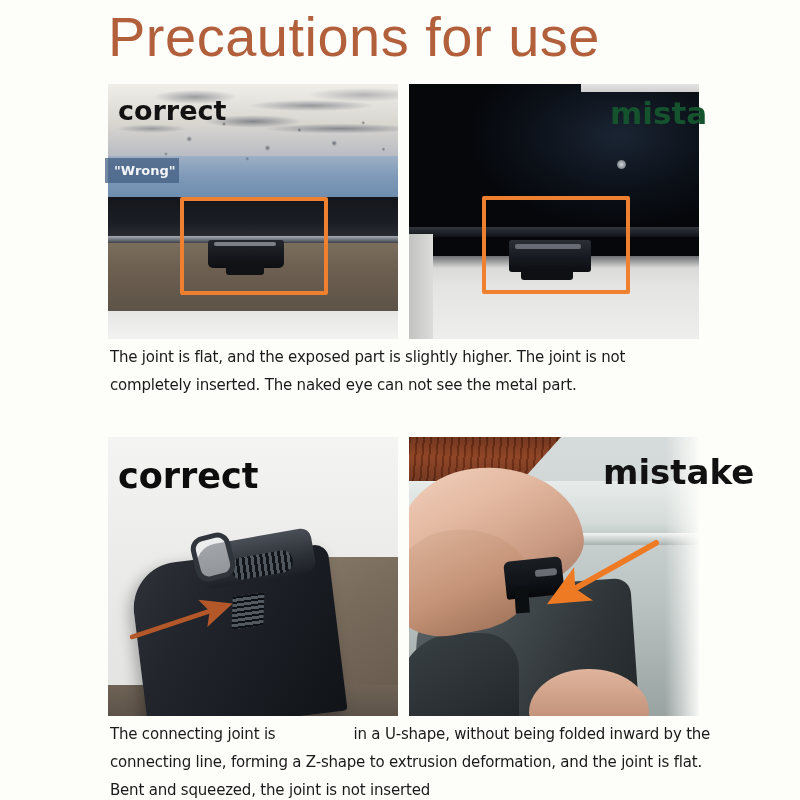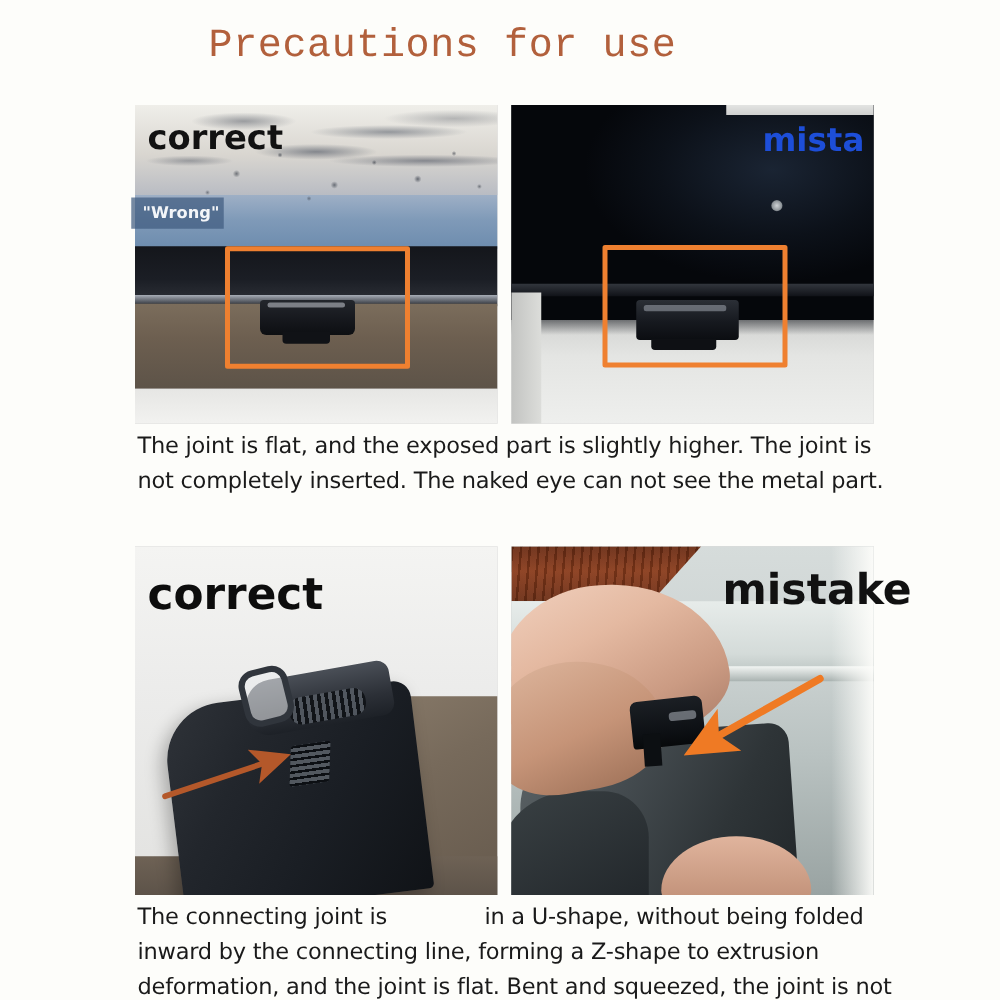--- a/index.html
+++ b/index.html
@@ -16,26 +16,26 @@
     position: relative;
   }
 
   
   .page-title {
     position: absolute;
     left: 0;
     top: 8px;
     width: 708px;
     text-align: center;
-    font-size: 32px;
+    font-size: 56px;
     line-height: 58px;
     font-weight: 400;
     letter-spacing: 0.5px;
     color: #b2603c;
-    font-family: Liberation Mono, monospace;
+    font-family: Liberation Sans, sans-serif;
   }
 
   
   .photo {
     position: absolute;
     overflow: hidden;
     background: #cfcfcf;
   }
 
   
@@ -164,28 +164,28 @@
     font-weight: 700;
     white-space: nowrap;
     z-index: 6;
   }
   .label-correct-top {
     left: 118px; top: 96px;
     font-size: 27px; line-height: 30px; color: #121212;
   }
   .label-mistake-top {
     left: 610px; top: 96px;
-    font-size: 26px; line-height: 34px; color: #1d4ed8;
+    font-size: 31px; line-height: 34px; color: #14532d;
   }
   .label-correct-bot {
     left: 118px; top: 456px;
     font-size: 35px; line-height: 40px; color: #0d0d0d;
   }
   .label-mistake-bot {
-    left: 578px; top: 452px;
+    left: 603px; top: 452px;
     font-size: 34px; line-height: 40px; color: #111111;
   }
 
   
   .wrong-banner {
     position: absolute;
     left: 105px; top: 158px;
     width: 74px; height: 25px;
     background: rgba(64,92,128,.72);
     z-index: 7;
@@ -197,21 +197,21 @@
     font-weight: 700;
     padding-left: 9px;
     font-family: "DejaVu Sans", sans-serif;
   }
 
   
   .caption {
     position: absolute;
     color: #1a1a1a;
     font-family: "DejaVu Sans", sans-serif;
-    font-size: 18px;
+    font-size: 15px;
     line-height: 28px;
     letter-spacing: -0.2px;
   }
   #caption-top { left: 110px; top: 343px; width: 600px; }
   #caption-bottom { left: 110px; top: 720px; width: 610px; }
   .caption .gap { display: inline-block; width: 78px; }
 
   
   #panel-bl { left: 108px; top: 437px; width: 290px; height: 279px; }
   #panel-bl .bg {

